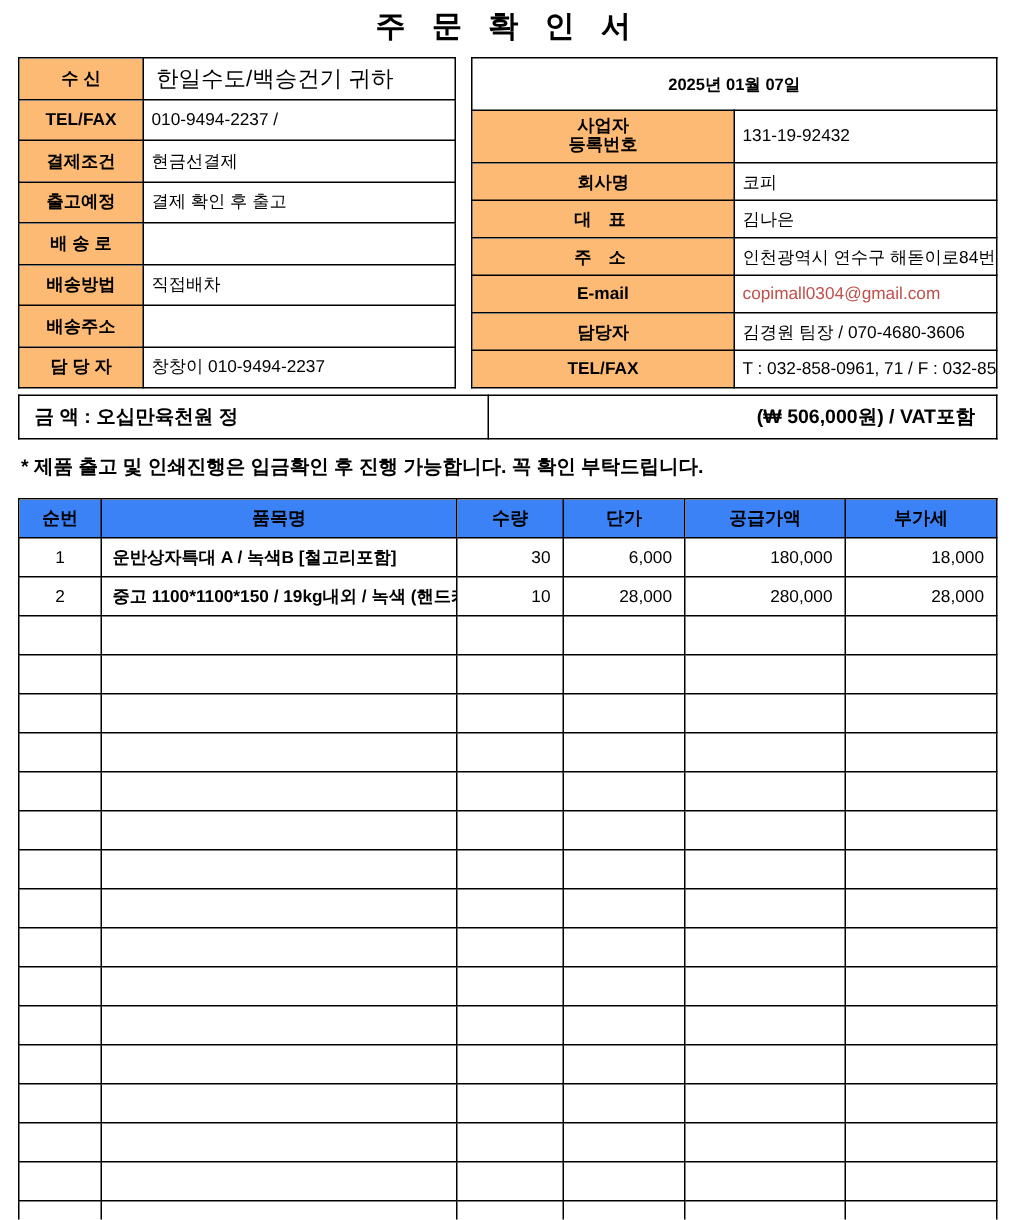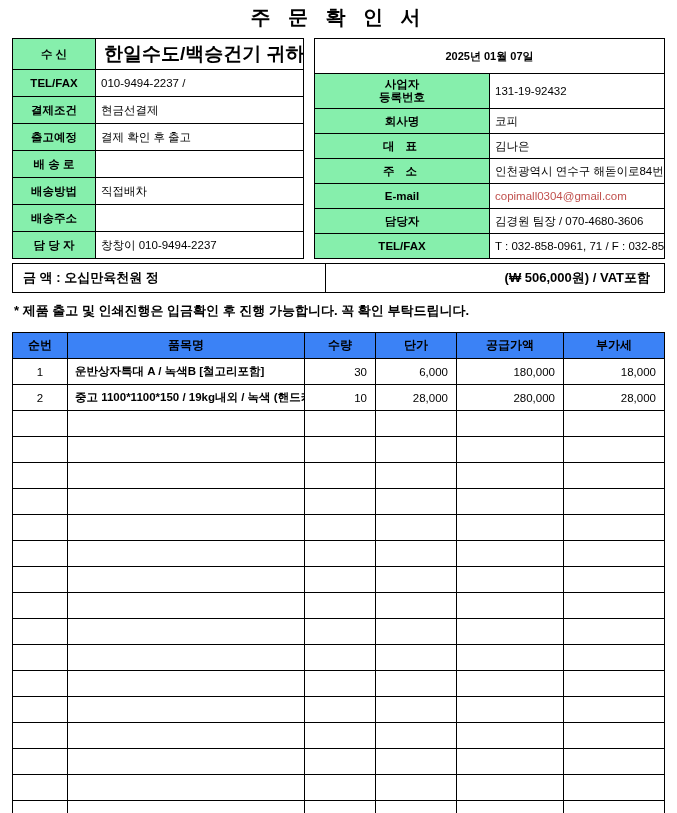--- a/index.html
+++ b/index.html
@@ -36,21 +36,21 @@
   td, th {
     border: 1px solid #000000;
     font-size: 11.5px;
     padding: 2px 5px;
     vertical-align: middle;
     background: #ffffff;
     overflow: hidden;
     white-space: nowrap;
   }
   .shade {
-    background: #86efac;
+    background: #fdba74;
     text-align: center;
     font-weight: bold;
   }
   .rgt { text-align: right; padding-left: 24px; }
   .sp { letter-spacing: 4px; }
 
   
   .header-wrap {
     display: flex;
     width: 653px;
@@ -60,21 +60,21 @@
     width: 292px;
   }
   .spacer-col {
     width: 10px;
   }
   table.hdr-right {
     width: 351px;
   }
   table.hdr-left td { height: 22px; }
   table.hdr-right td { height: 20px; }
-  .recv-name { font-size: 19px; font-weight: bold; padding-left: 8px; }
+  .recv-name { font-size: 15px; font-weight: normal; padding-left: 8px; }
   .date-cell { font-size: 11px; font-weight: bold; text-align: center; }
   .email-link { color: #c0504d; }
 
   
   table.amount {
     width: 653px;
     margin-top: 4px;
   }
   table.amount td {
     height: 24px;

